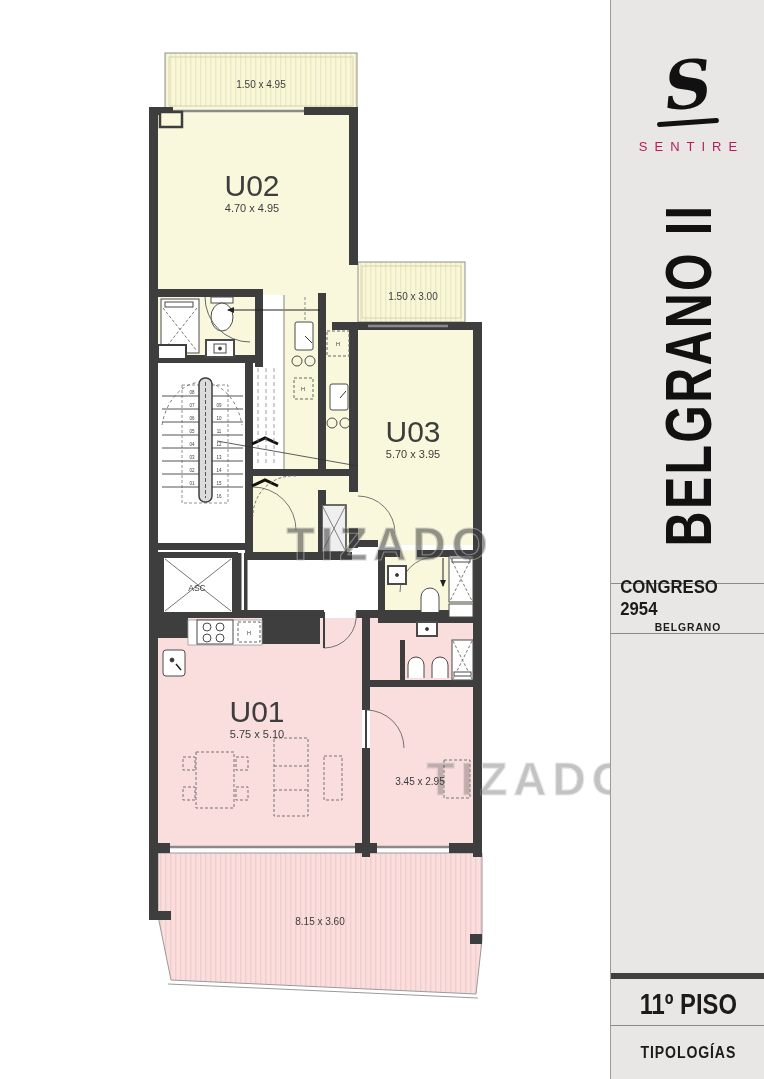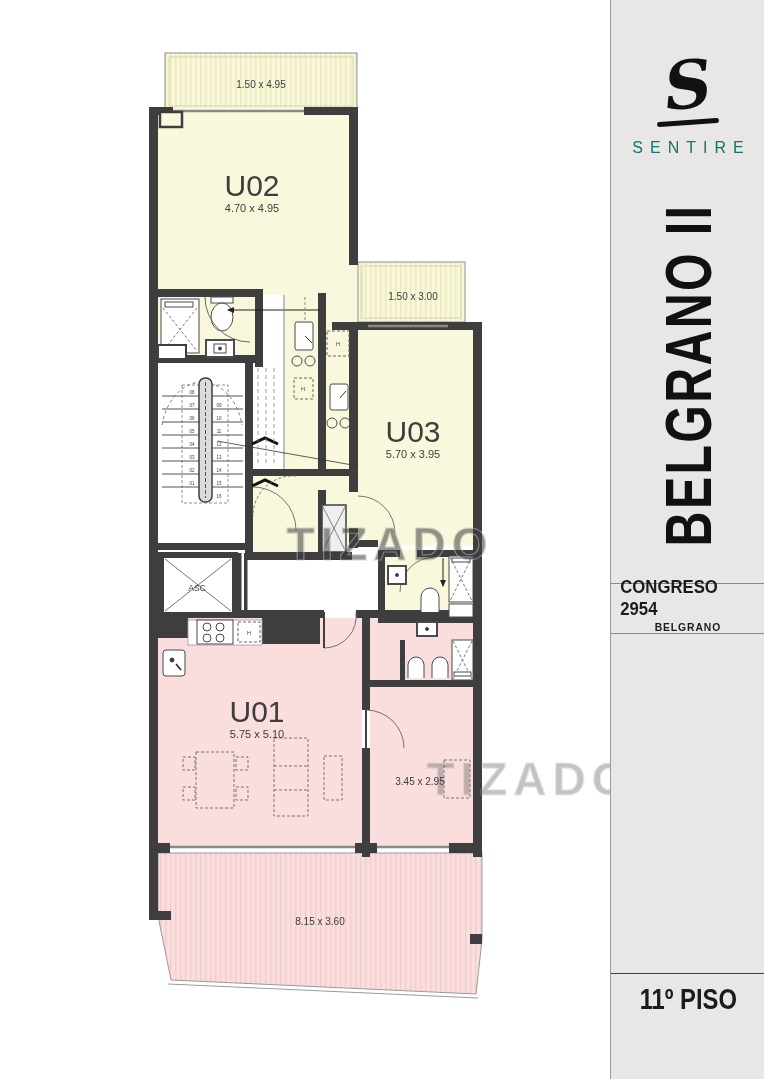--- a/index.html
+++ b/index.html
@@ -7,32 +7,32 @@
         font-family:"Liberation Sans",sans-serif;}
   svg{position:absolute;left:0;top:0;}
   
   .sidebar{position:absolute;left:610px;top:0;width:154px;height:1079px;
            background:#e8e7e5;border-left:1px solid #9a9a9a;color:#1b1b1b;}
   .logo{position:absolute;top:52px;left:0;width:100%;text-align:center;}
   .logo-s{font-family:"DejaVu Serif",serif;font-style:italic;font-weight:bold;
           font-size:66px;line-height:66px;transform:rotate(-6deg);color:#111;}
   .logo-underline{width:62px;height:5px;background:#111;border-radius:3px;
           margin:2px auto 0 auto;transform:rotate(-4deg);}
-  .brand{margin-top:14px;font-size:16px;letter-spacing:7px;color:#0f766e;padding-left:7px;}
+  .brand{margin-top:14px;font-size:13px;letter-spacing:7px;color:#be185d;padding-left:7px;}
   .project-vert{position:absolute;top:180px;left:0;width:100%;height:390px;}
   .project-vert span{position:absolute;left:50%;top:50%;white-space:nowrap;
           font-weight:700;font-size:62px;letter-spacing:3px;color:#111;
           transform:translate(-50%,-50%) rotate(-90deg) scale(0.78,1.05);}
   .addr-block{position:absolute;top:583px;left:0;width:100%;height:49px;
           border-top:1px solid #8a8a8a;border-bottom:1px solid #8a8a8a;
           display:flex;flex-direction:column;align-items:center;justify-content:flex-end;}
   .addr1{font-size:19px;font-weight:700;transform:scaleX(0.88);}
   .addr2{font-size:11.5px;font-weight:700;letter-spacing:1px;margin-top:1px;transform:scaleX(0.9);}
   .floor-block{position:absolute;top:973px;left:0;width:100%;height:51px;
-          border-top:1px solid #404040;display:flex;align-items:center;justify-content:center;}
+          border-top:6px solid #404040;display:flex;align-items:center;justify-content:center;}
   .floor-block .floor{font-size:29px;font-weight:700;transform:scaleX(0.82);}
   .tipo-block{position:absolute;top:1025px;left:0;width:100%;height:54px;
           border-top:1px solid #8a8a8a;display:flex;align-items:center;justify-content:center;}
   .tipo-block .tipo{font-size:16px;font-weight:700;letter-spacing:1px;transform:scaleX(0.88);}
   text{font-family:"Liberation Sans",sans-serif;fill:#3d3d3d;}
 </style>
 </head>
 <body>
 
 <div class="page">
@@ -300,15 +300,18 @@
   <div class="project-vert">
     <span>BELGRANO II</span>
   </div>
   <div class="addr-block">
     <div class="addr1">CONGRESO 2954</div>
     <div class="addr2">BELGRANO</div>
   </div>
   <div class="floor-block">
     <div class="floor">11º PISO</div>
   </div>
+  <div class="tipo-block">
+    <div class="tipo">TIPOLOGÍAS</div>
+  </div>
 </aside>
 
 </div>
 
 </body></html>

